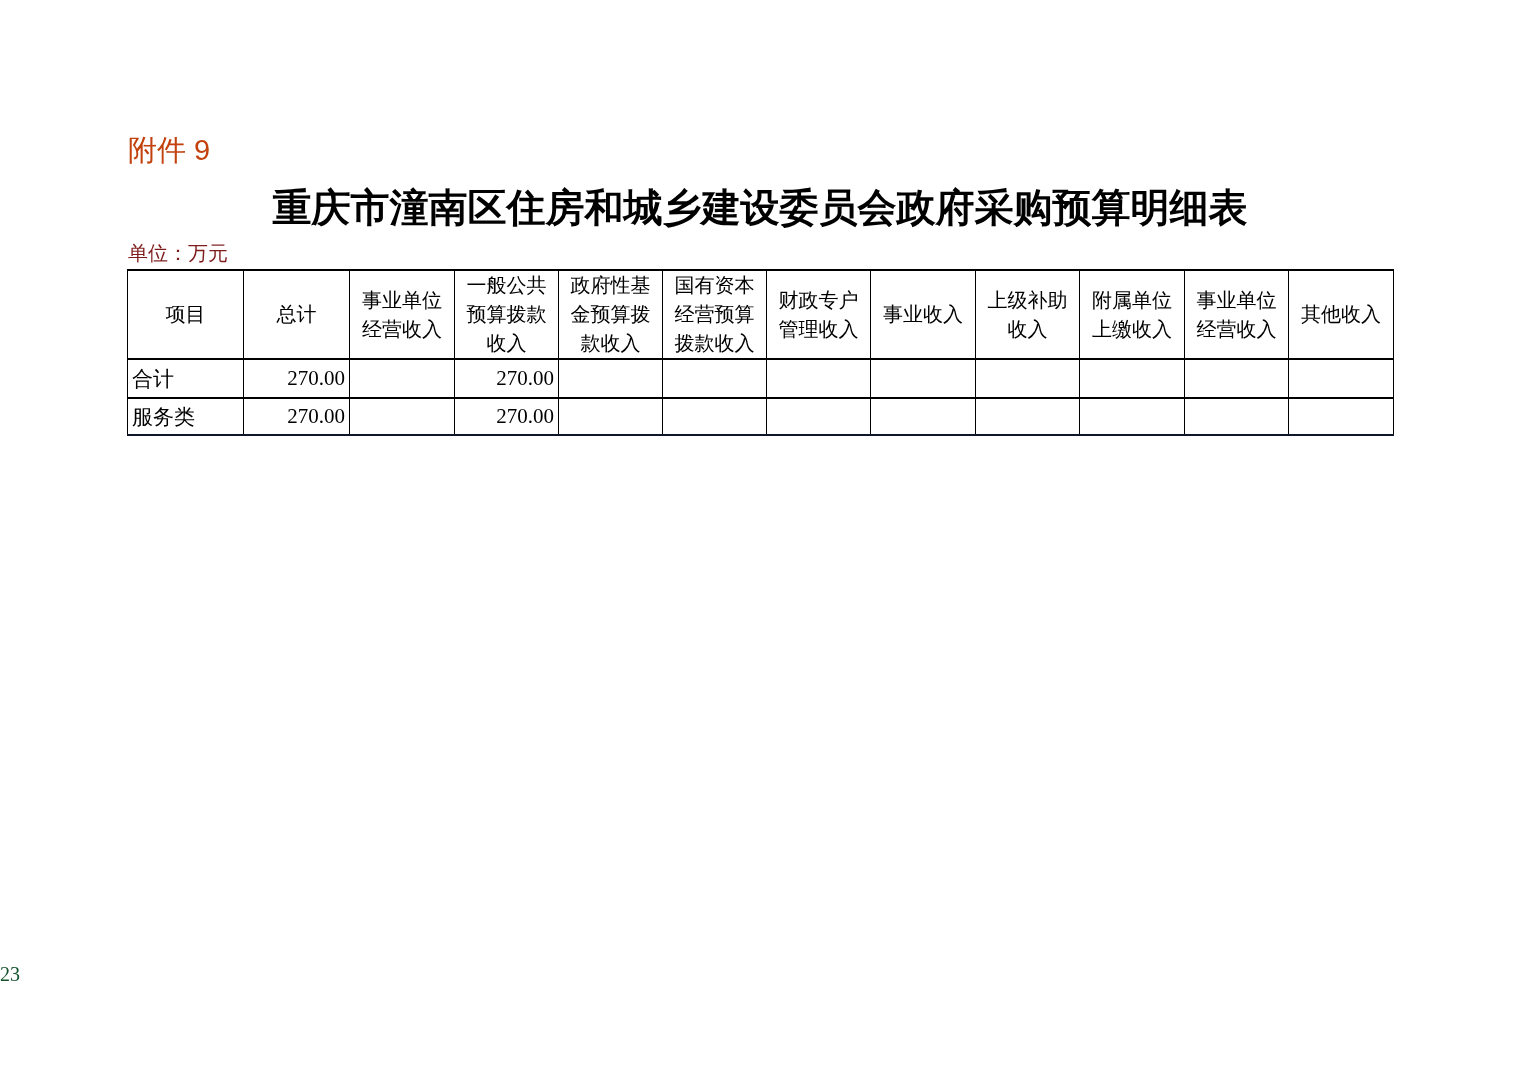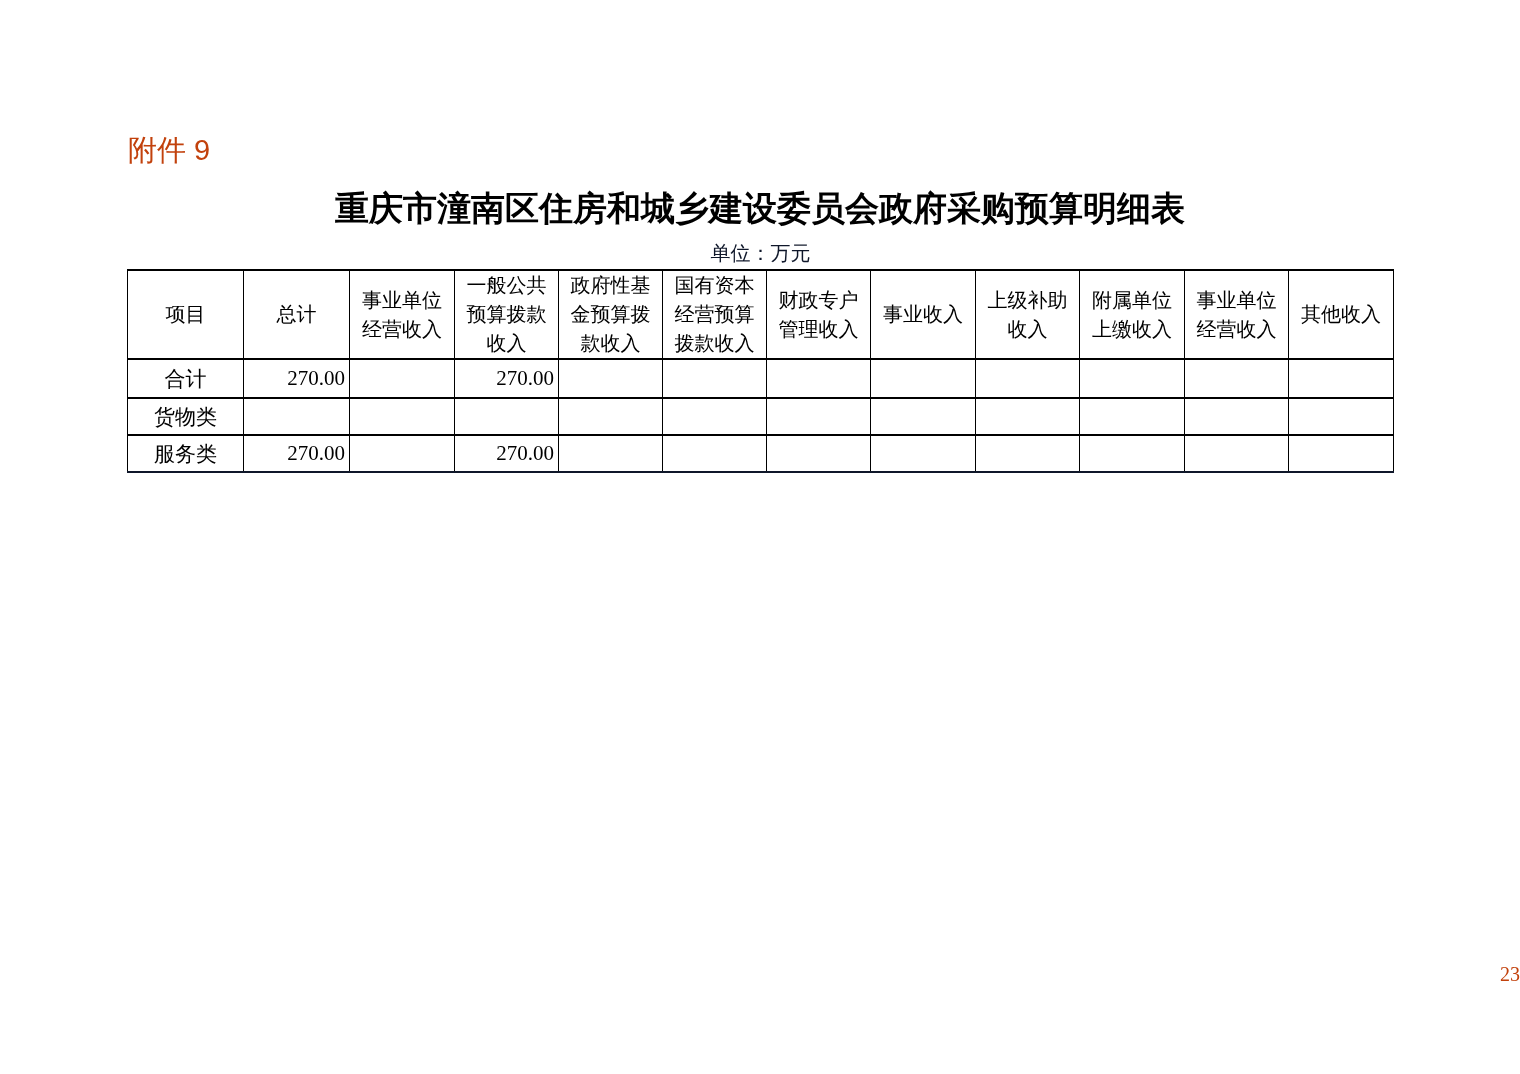--- a/index.html
+++ b/index.html
@@ -26,33 +26,33 @@
     white-space: pre;
   }
   .page-title {
     position: absolute;
     left: 0;
     top: 186px;
     width: 1520px;
     text-align: center;
     font-family: "Liberation Sans", "DejaVu Sans", sans-serif;
     font-weight: 700;
-    font-size: 34px;
+    font-size: 39px;
     line-height: 44px;
     color: #000;
   }
   .unit-note {
     position: absolute;
     left: 128px;
     top: 241px;
     width: 1265px;
-    text-align: center;
+    text-align: left;
     font-size: 20px;
     line-height: 24px;
-    color: #0f172a;
+    color: #7f1d1d;
   }
   table.budget-table {
     position: absolute;
     left: 127px;
     top: 269px;
     width: 1266px;
     border-collapse: collapse;
     table-layout: fixed;
     font-size: 20px;
     color: #000;
@@ -69,35 +69,34 @@
   }
   .budget-table thead th {
     height: 86px;
     font-weight: normal;
     text-align: center;
     line-height: 29px;
   }
   .budget-table tbody tr { height: 37px; }
   .budget-table tbody tr.first-row { height: 39px; }
   .budget-table td.row-label {
-    text-align: center;
     font-size: 21px;
   }
   .budget-table td.num-cell {
     text-align: right;
     font-size: 21px;
   }
   .page-number {
     position: absolute;
     left: 0;
     top: 963px;
     width: 1520px;
-    text-align: right;
+    text-align: left;
     font-size: 20px;
-    color: #c2410c;
+    color: #14532d;
   }
 </style>
 </head>
 <body>
 
 <div class="attachment-label">附件 9</div>
 
 <div class="page-title">重庆市潼南区住房和城乡建设委员会政府采购预算明细表</div>
 
 <div class="unit-note">单位：万元</div>
@@ -141,34 +140,20 @@
       <td class="num-cell">270.00</td>
       <td class="num-cell"></td>
       <td class="num-cell"></td>
       <td class="num-cell"></td>
       <td class="num-cell"></td>
       <td class="num-cell"></td>
       <td class="num-cell"></td>
       <td class="num-cell"></td>
       <td class="num-cell"></td>
     </tr>
-    <tr>
-      <td class="row-label">货物类</td>
-      <td class="num-cell"></td>
-      <td class="num-cell"></td>
-      <td class="num-cell"></td>
-      <td class="num-cell"></td>
-      <td class="num-cell"></td>
-      <td class="num-cell"></td>
-      <td class="num-cell"></td>
-      <td class="num-cell"></td>
-      <td class="num-cell"></td>
-      <td class="num-cell"></td>
-      <td class="num-cell"></td>
-    </tr>
     <tr class="last-row">
       <td class="row-label">服务类</td>
       <td class="num-cell">270.00</td>
       <td class="num-cell"></td>
       <td class="num-cell">270.00</td>
       <td class="num-cell"></td>
       <td class="num-cell"></td>
       <td class="num-cell"></td>
       <td class="num-cell"></td>
       <td class="num-cell"></td>

